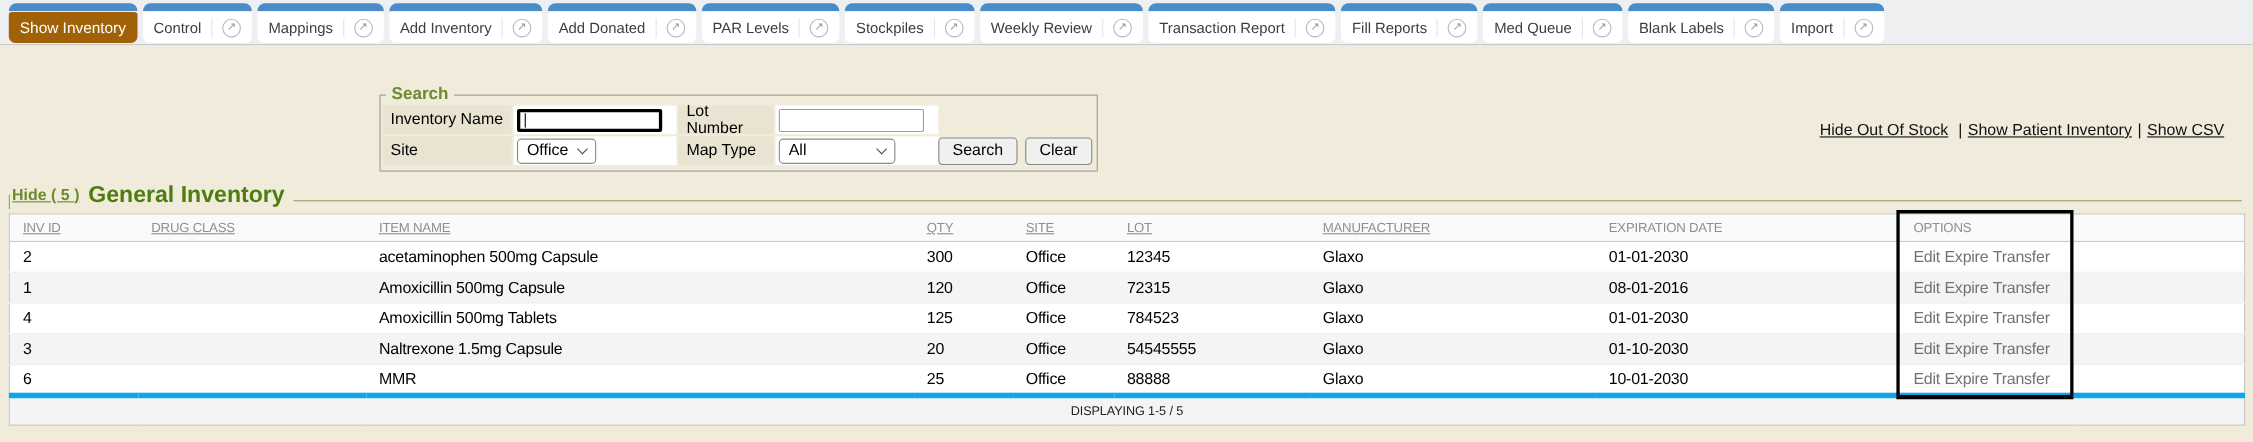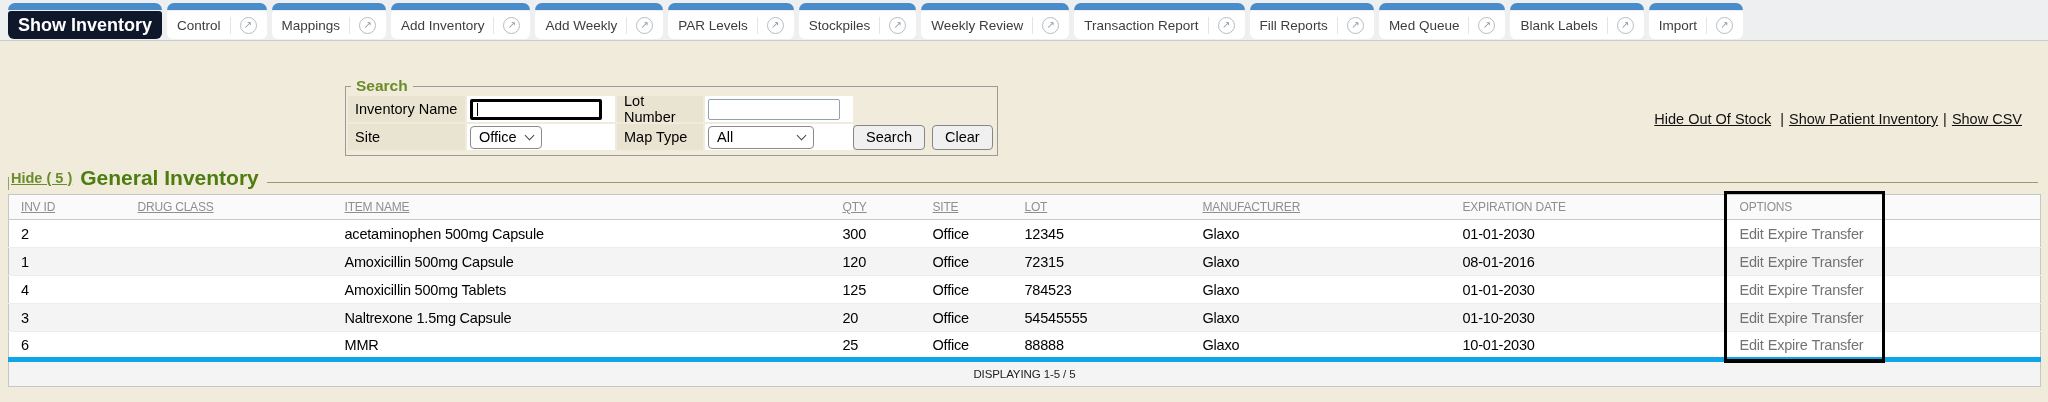--- a/index.html
+++ b/index.html
@@ -17,21 +17,21 @@
     background:#edeff1; border-bottom:1px solid #c8ccd0;
     height:41px; padding:3px 8px 1px 8px;
   }
   .tab { display:flex; flex-direction:column; cursor:pointer; }
   .tab .strip { height:7px; border-radius:7px 7px 0 0; background:#4a8bc9; margin-bottom:1px; }
   .tab .tbody {
     flex:1; background:#ffffff; border-radius:3px 3px 6px 6px;
     display:flex; align-items:center; padding:0 10px; gap:9px;
     font-size:13.5px; color:#3d3d3d; white-space:nowrap;
   }
-  .tab.active .tbody { background:#0f172a; color:#fff; font-weight:bold; font-size:18px; }
+  .tab.active .tbody { background:#a16207; color:#fff; font-weight:normal; font-size:14px; }
   .tab .vdiv { width:1px; height:17px; background:#e4e4e4; }
   .tab .circle {
     width:17px; height:17px; border:1px solid #b5bcc2; border-radius:50%;
     display:flex; align-items:center; justify-content:center;
     color:#8f979e; font-size:10px; line-height:1; flex:0 0 auto;
   }
 
   
   .content { position:relative; height:361px; }
 
@@ -144,21 +144,21 @@
     <div class="strip"></div>
     <div class="tbody">
         <span>Add Inventory</span>
         <span class="vdiv"></span>
         <span class="circle">↗</span>
       </div>
   </div>
   <div class="tab">
     <div class="strip"></div>
     <div class="tbody">
-        <span>Add Weekly</span>
+        <span>Add Donated</span>
         <span class="vdiv"></span>
         <span class="circle">↗</span>
       </div>
   </div>
   <div class="tab">
     <div class="strip"></div>
     <div class="tbody">
         <span>PAR Levels</span>
         <span class="vdiv"></span>
         <span class="circle">↗</span>

